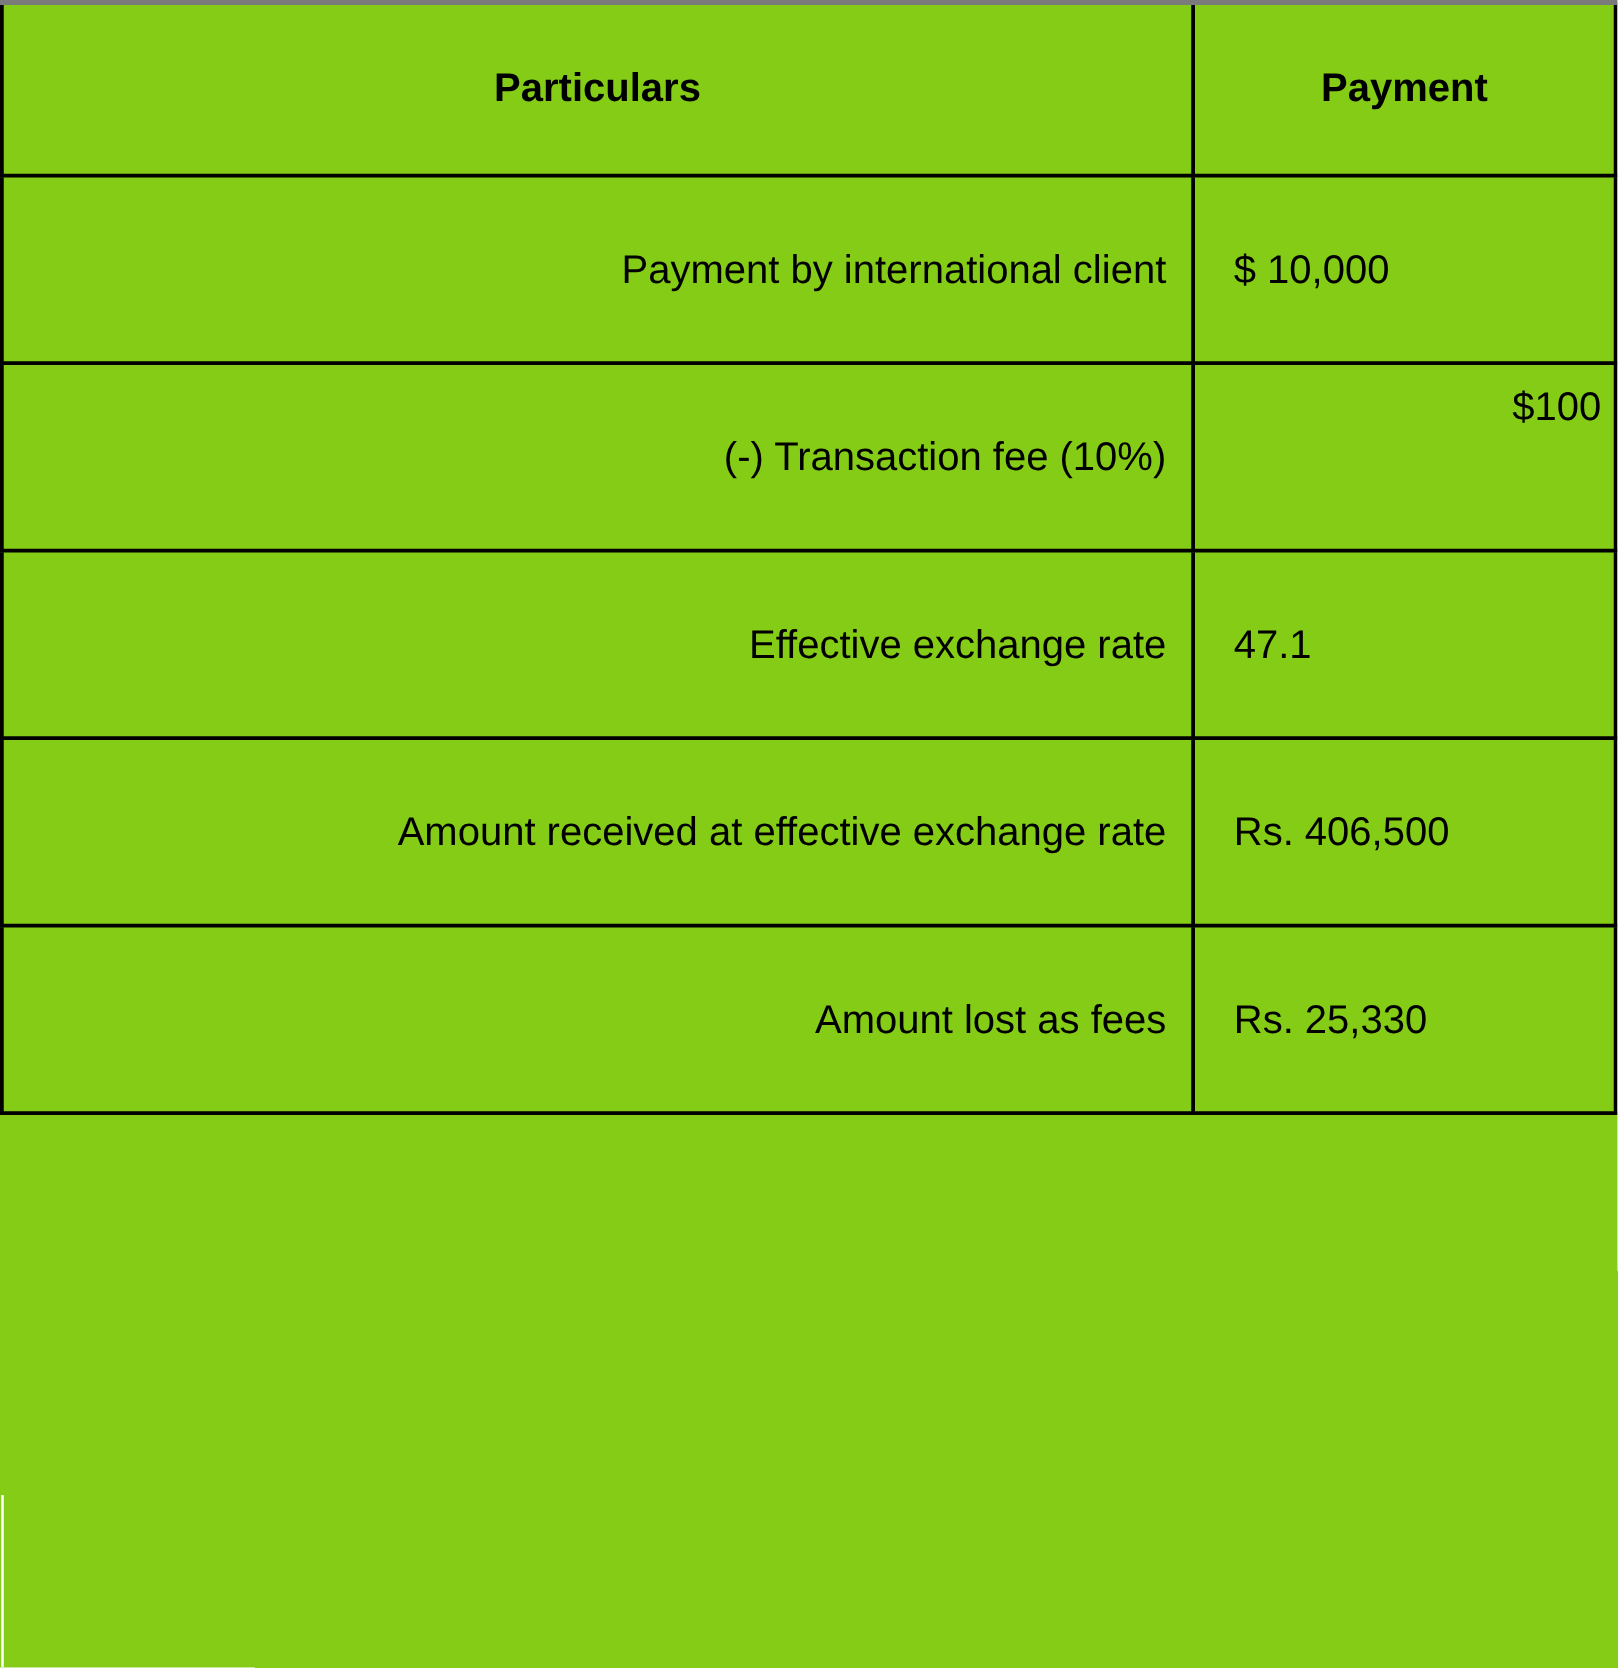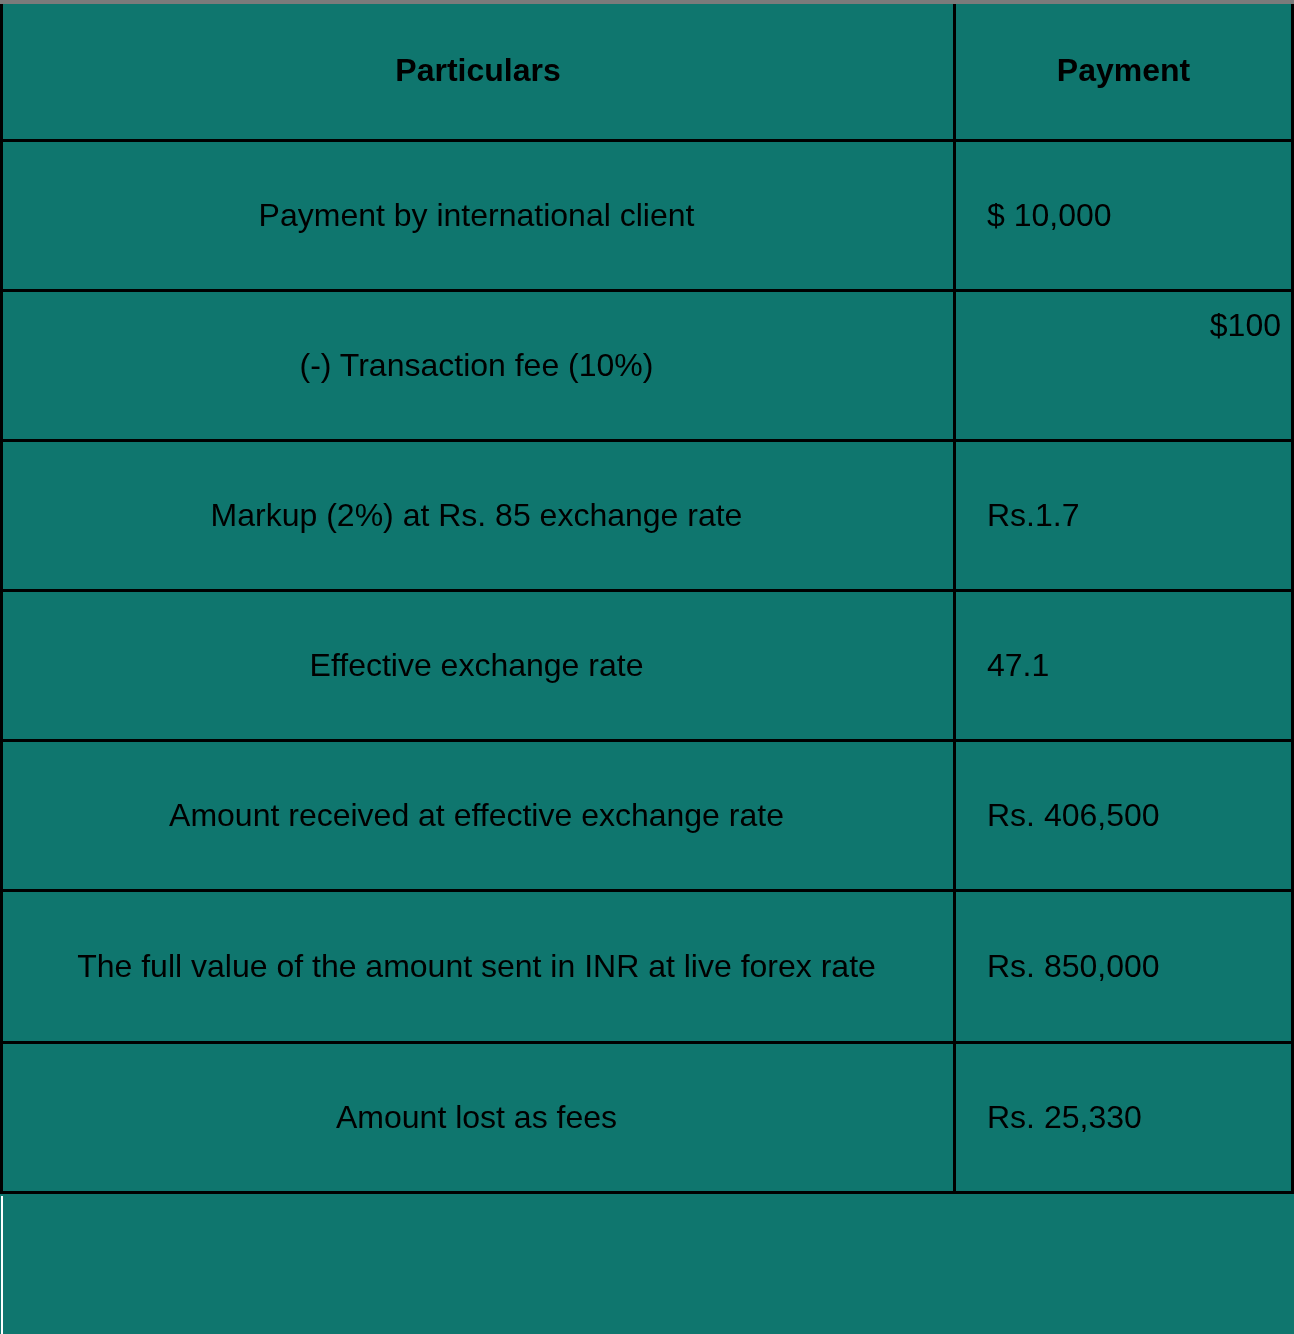--- a/index.html
+++ b/index.html
@@ -4,21 +4,21 @@
 <style>
   html, body {
     margin: 0;
     padding: 0;
     background: #ffffff;
   }
   .screen {
     position: relative;
     width: 1294px;
     height: 1334px;
-    background: #0f766e;
+    background: #84cc16;
     overflow: hidden;
     font-family: "Liberation Sans", sans-serif;
     color: #000000;
   }
   .top-strip {
     position: absolute;
     top: 0;
     left: 0;
     width: 1294px;
     height: 4px;
@@ -45,21 +45,21 @@
   .doc-table thead th { border-top: none; }
   tr.hrow { height: 138px; }
   tr.brow { height: 150px; }
   tr.brow.tall { height: 152px; }
   th.c1, th.c2 {
     font-weight: bold;
     text-align: center;
     vertical-align: middle;
   }
   td.c1 {
-    text-align: center;
+    text-align: right;
     vertical-align: middle;
     padding-left: 17px;
     padding-right: 20px;
   }
   td.c2 {
     text-align: left;
     vertical-align: middle;
     padding-left: 31px;
     padding-right: 10px;
   }
@@ -99,34 +99,26 @@
     <tbody>
       <tr class="brow">
         <td class="c1">Payment by international client</td>
         <td class="c2">$ 10,000</td>
       </tr>
       <tr class="brow">
         <td class="c1">(-) Transaction fee (10%)</td>
         <td class="c2 v-top">$100</td>
       </tr>
       <tr class="brow">
-        <td class="c1">Markup (2%) at Rs. 85 exchange rate</td>
-        <td class="c2">Rs.1.7</td>
-      </tr>
-      <tr class="brow">
         <td class="c1">Effective exchange rate</td>
         <td class="c2">47.1</td>
       </tr>
       <tr class="brow">
         <td class="c1">Amount received at effective exchange rate</td>
         <td class="c2">Rs. 406,500</td>
-      </tr>
-      <tr class="brow tall">
-        <td class="c1">The full value of the amount sent in INR at live forex rate</td>
-        <td class="c2">Rs. 850,000</td>
       </tr>
       <tr class="brow">
         <td class="c1">Amount lost as fees</td>
         <td class="c2">Rs. 25,330</td>
       </tr>
     </tbody>
   </table>
 
   <div class="left-border-artifact"></div>
 </div>

